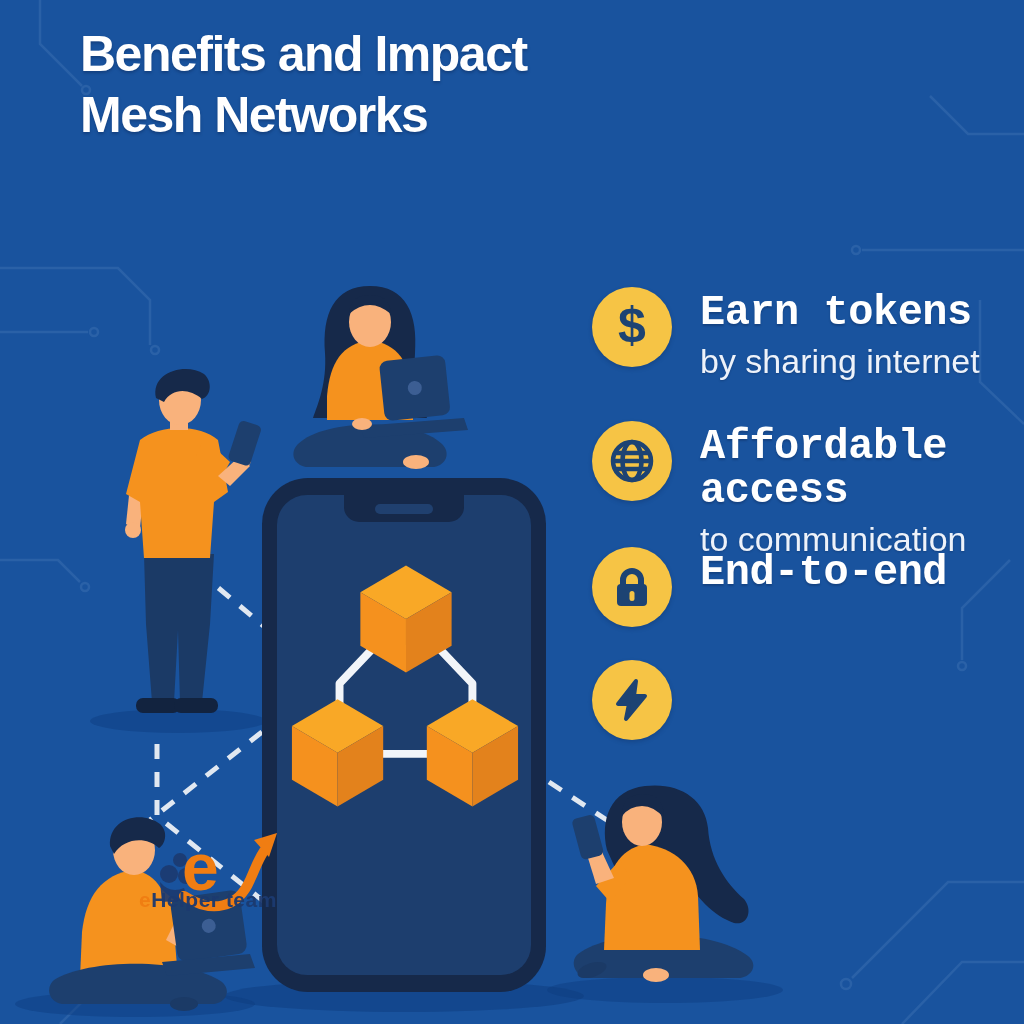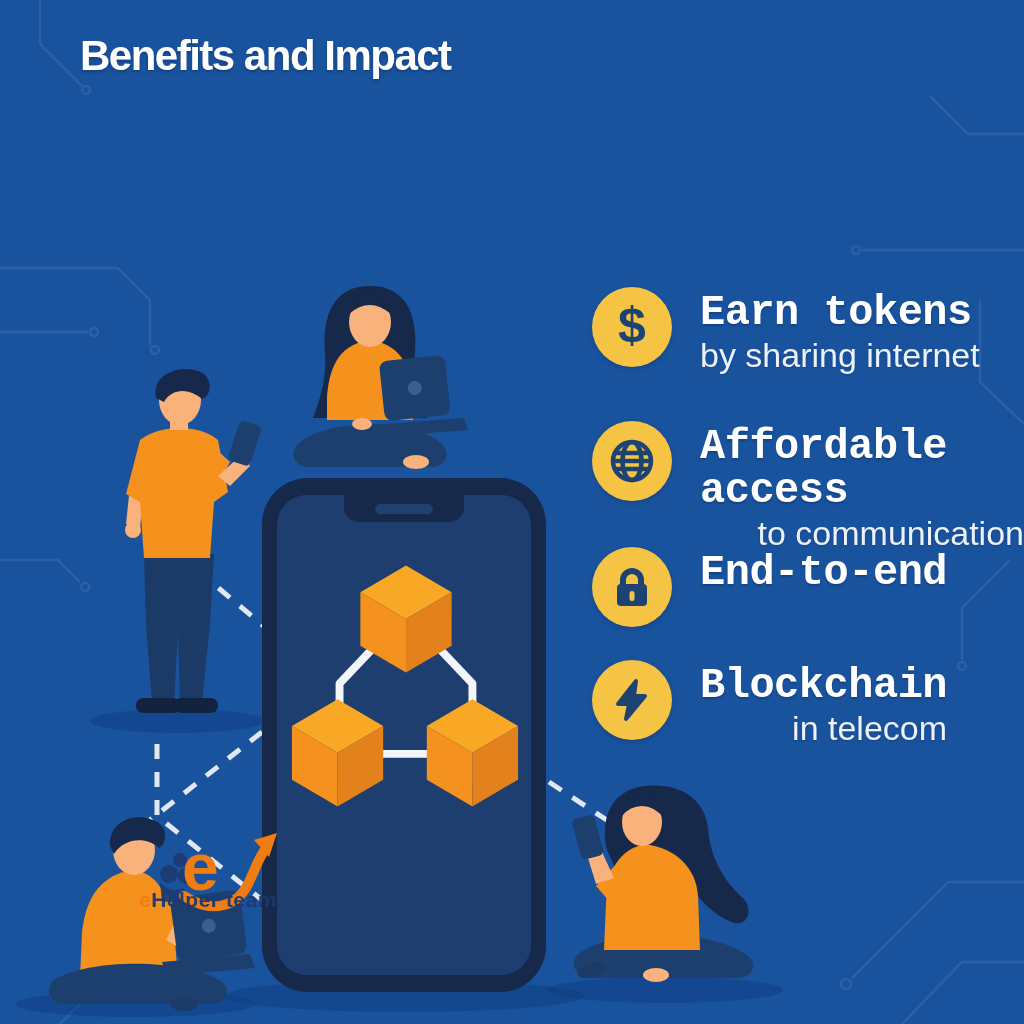--- a/index.html
+++ b/index.html
@@ -4,22 +4,22 @@
 <style>
   html,body{margin:0;padding:0;}
   body{
     width:1024px;height:1024px;position:relative;overflow:hidden;
     background:#19539E;
     font-family:"Liberation Sans","DejaVu Sans",sans-serif;
   }
   .abs{position:absolute;}
   
   .title{
-    left:80px;top:31px;width:760px;
-    color:#FFFFFF;font-weight:bold;font-size:42px;line-height:1.21;
+    left:80px;top:24px;width:760px;
+    color:#FFFFFF;font-weight:bold;font-size:50px;line-height:1.21;
     letter-spacing:-1.5px;
     text-shadow:0 2px 3px rgba(10,30,70,.35);
   }
   
   .benefit{left:592px;display:flex;align-items:flex-start;gap:28px;}
   .coin{
     width:80px;height:80px;border-radius:50%;
     background:#F6C445;flex:0 0 auto;
     display:flex;align-items:center;justify-content:center;
     box-shadow:0 2px 4px rgba(10,30,70,.25);
@@ -27,23 +27,22 @@
   .coin .dollar{
     color:#1D4373;font-size:50px;font-weight:bold;line-height:1;
     transform:translateY(-2px);
   }
   .btext{padding-top:4px;}
   .btext .h{
     color:#FFFFFF;font-weight:bold;font-size:42px;line-height:1.05;
     letter-spacing:-0.5px;text-shadow:0 2px 2px rgba(10,30,70,.3);font-family:Liberation Mono, monospace;
   }
   .btext .s{
-    color:#EDF2FA;font-size:34px;line-height:1.2;
+    color:#EDF2FA;font-size:34px;line-height:1.2;margin-top:6px;
     text-shadow:0 1px 2px rgba(10,30,70,.3);
-    text-align:right;
   }
   
   .phone{
     left:262px;top:478px;width:284px;height:514px;
     background:#16294A;border-radius:46px;
   }
   .screen{
     position:absolute;left:15px;top:17px;right:15px;bottom:17px;
     background:#1D3E6E;border-radius:30px;overflow:hidden;
   }
@@ -86,20 +85,21 @@
     <circle cx="846" cy="984" r="5"></circle>
     <polyline points="902,1024 962,962 1024,962"></polyline>
     <polyline points="0,560 58,560 80,582"></polyline>
     <circle cx="85" cy="587" r="4"></circle>
     <polyline points="60,1024 120,964"></polyline>
   </g>
 </svg>
 
 <div class="abs title">
   <div>Benefits and Impact</div>
+  <div>Mesh Networks</div>
 </div>
 
 <div class="abs benefit" style="top:287px">
   <div class="coin">
     <span class="dollar">$</span>
   </div>
   <div class="btext">
     <div class="h">Earn tokens</div>
     <div class="s">by sharing internet</div>
   </div>
@@ -134,24 +134,20 @@
   <div class="btext">
     <div class="h">End-to-end</div>
   </div>
 </div>
 
 <div class="abs benefit" style="top:660px">
   <div class="coin">
     <svg width="46" height="46" viewBox="0 0 46 46">
       <path d="M27,4 L9,27 L20,27 L17,42 L36,19 L25,19 Z" fill="#1D4373" stroke="#1D4373" stroke-width="4" stroke-linejoin="round"></path>
     </svg>
-  </div>
-  <div class="btext">
-    <div class="h">Blockchain</div>
-    <div class="s">in telecom</div>
   </div>
 </div>
 
 <svg class="abs" style="left:270px;top:278px" width="200" height="208" viewBox="0 0 200 208">
   <path fill="#16294A" d="M100,8 C64,8 52,36 55,75 C57,105 48,126 43,140 L157,140 C152,126 143,105 145,75 C148,36 136,8 100,8 Z"></path>
   <path fill="#F5921E" d="M100,62 C72,66 60,84 57,118 L57,142 L143,142 L143,118 C140,84 128,66 100,62 Z"></path>
   <g transform="rotate(-6 145 112)">
     <rect x="112" y="80" width="66" height="60" rx="8" fill="#1D3F6E"></rect>
     <circle cx="145" cy="110" r="7" fill="#3C5E93"></circle>
   </g>

